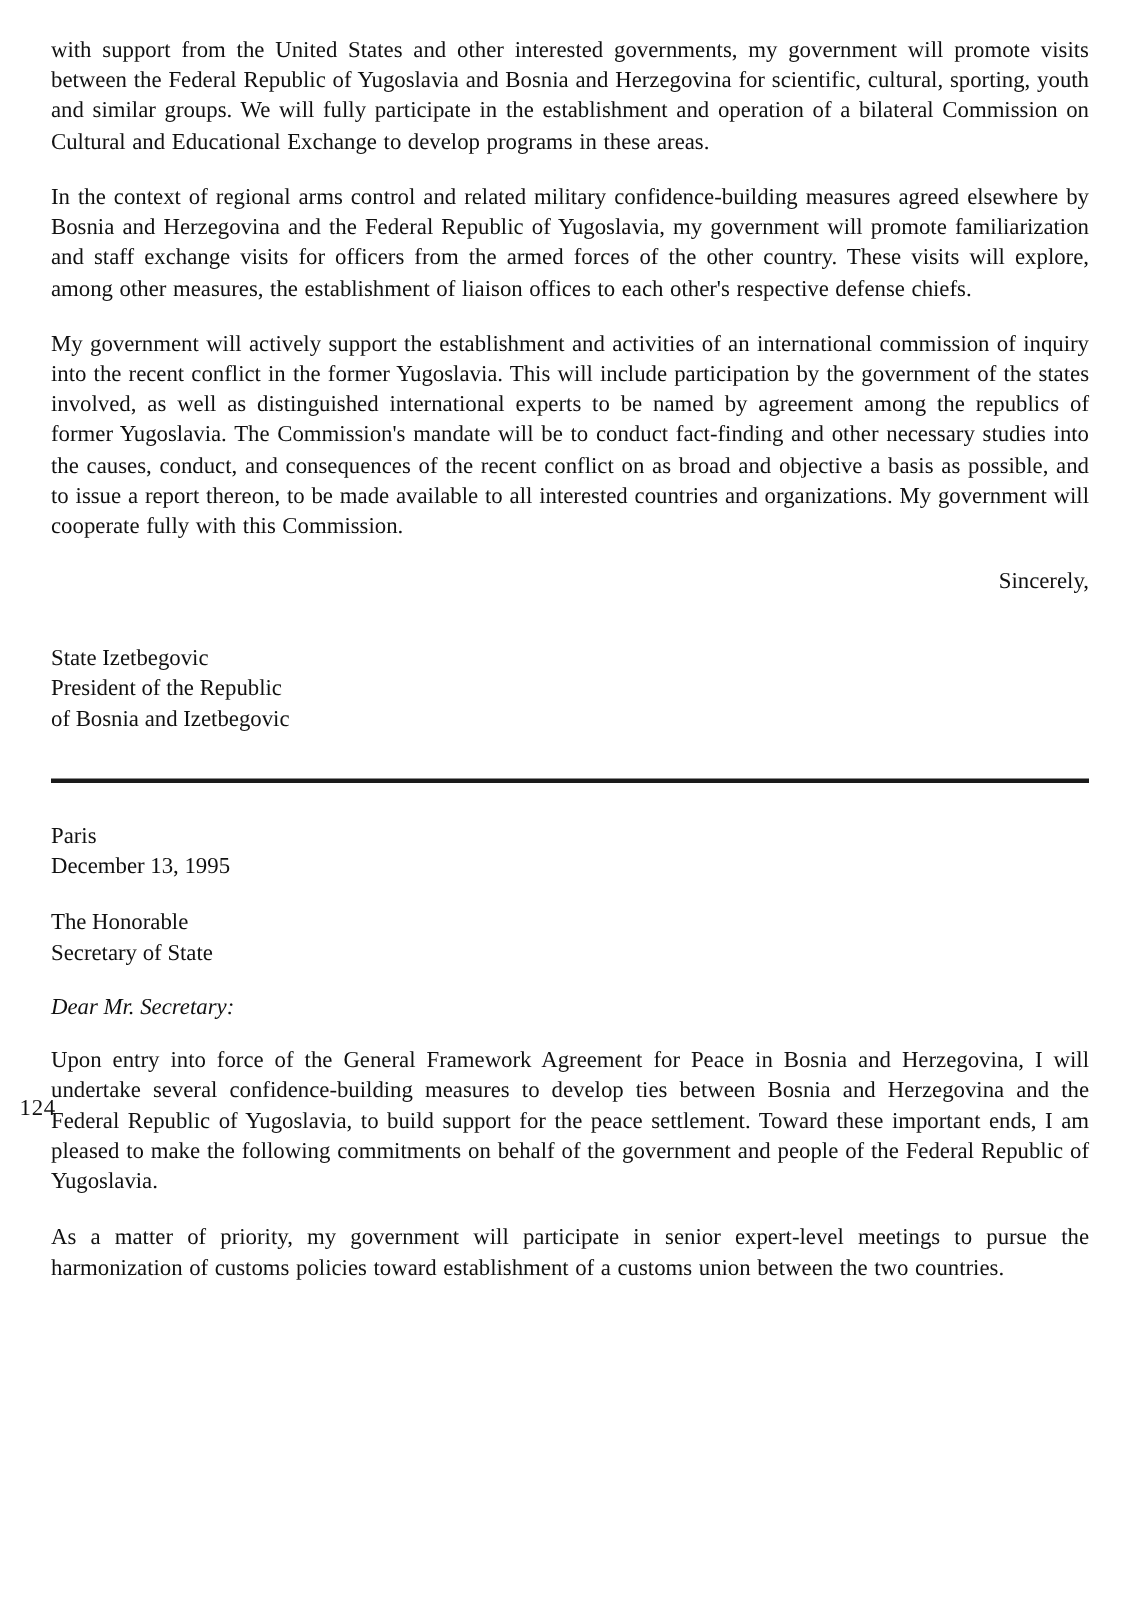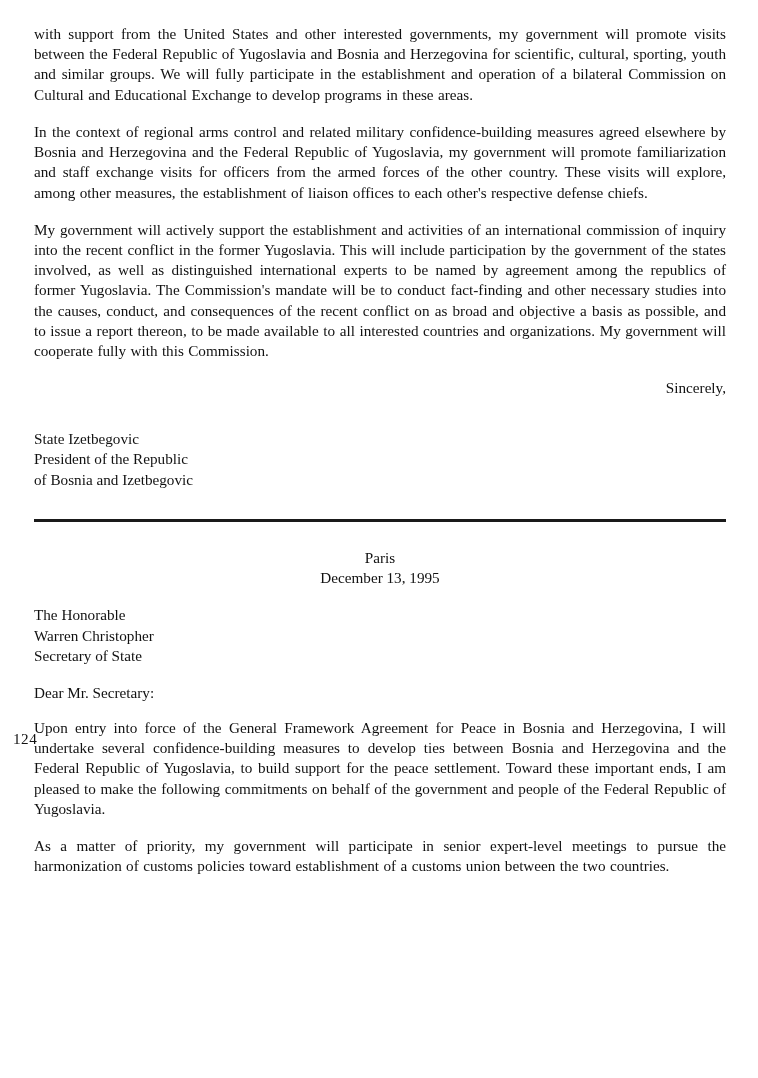--- a/index.html
+++ b/index.html
@@ -49,26 +49,26 @@
   .divider {
     border: none;
     border-top: 3px solid #1a1a1a;
     margin: 28px 0 26px 0;
     width: 100%;
   }
   .addr-line { display: block; }
   .salutation {
     font-size: 15.2px;
     margin: 0 0 16px 0;
+    font-style: italic;
   }
   .place-date {
     font-size: 15.2px;
     line-height: 1.36;
     margin: 0 0 16px 0;
-    text-align: center;
   }
   .recipient {
     font-size: 15.2px;
     line-height: 1.36;
     margin: 0 0 17px 0;
   }
   .page-number {
     position: absolute;
     left: 13px;
     right: 0;
@@ -102,21 +102,20 @@
     <hr class="divider">
 
     <div>
       <div class="place-date">
         <span class="addr-line">Paris</span>
         <span class="addr-line">December 13, 1995</span>
       </div>
 
       <div class="recipient">
         <span class="addr-line">The Honorable</span>
-        <span class="addr-line">Warren Christopher</span>
         <span class="addr-line">Secretary of State</span>
       </div>
 
       <div class="salutation">Dear Mr. Secretary:</div>
 
       <p class="para">Upon entry into force of the General Framework Agreement for Peace in Bosnia and Herzegovina, I will undertake several confidence-building measures to develop ties between Bosnia and Herzegovina and the Federal Republic of Yugoslavia, to build support for the peace settlement. Toward these important ends, I am pleased to make the following commitments on behalf of the government and people of the Federal Republic of Yugoslavia.</p>
       <p class="para">As a matter of priority, my government will participate in senior expert-level meetings to pursue the harmonization of customs policies toward establishment of a customs union between the two countries.</p>
     </div>
 
   </div>

